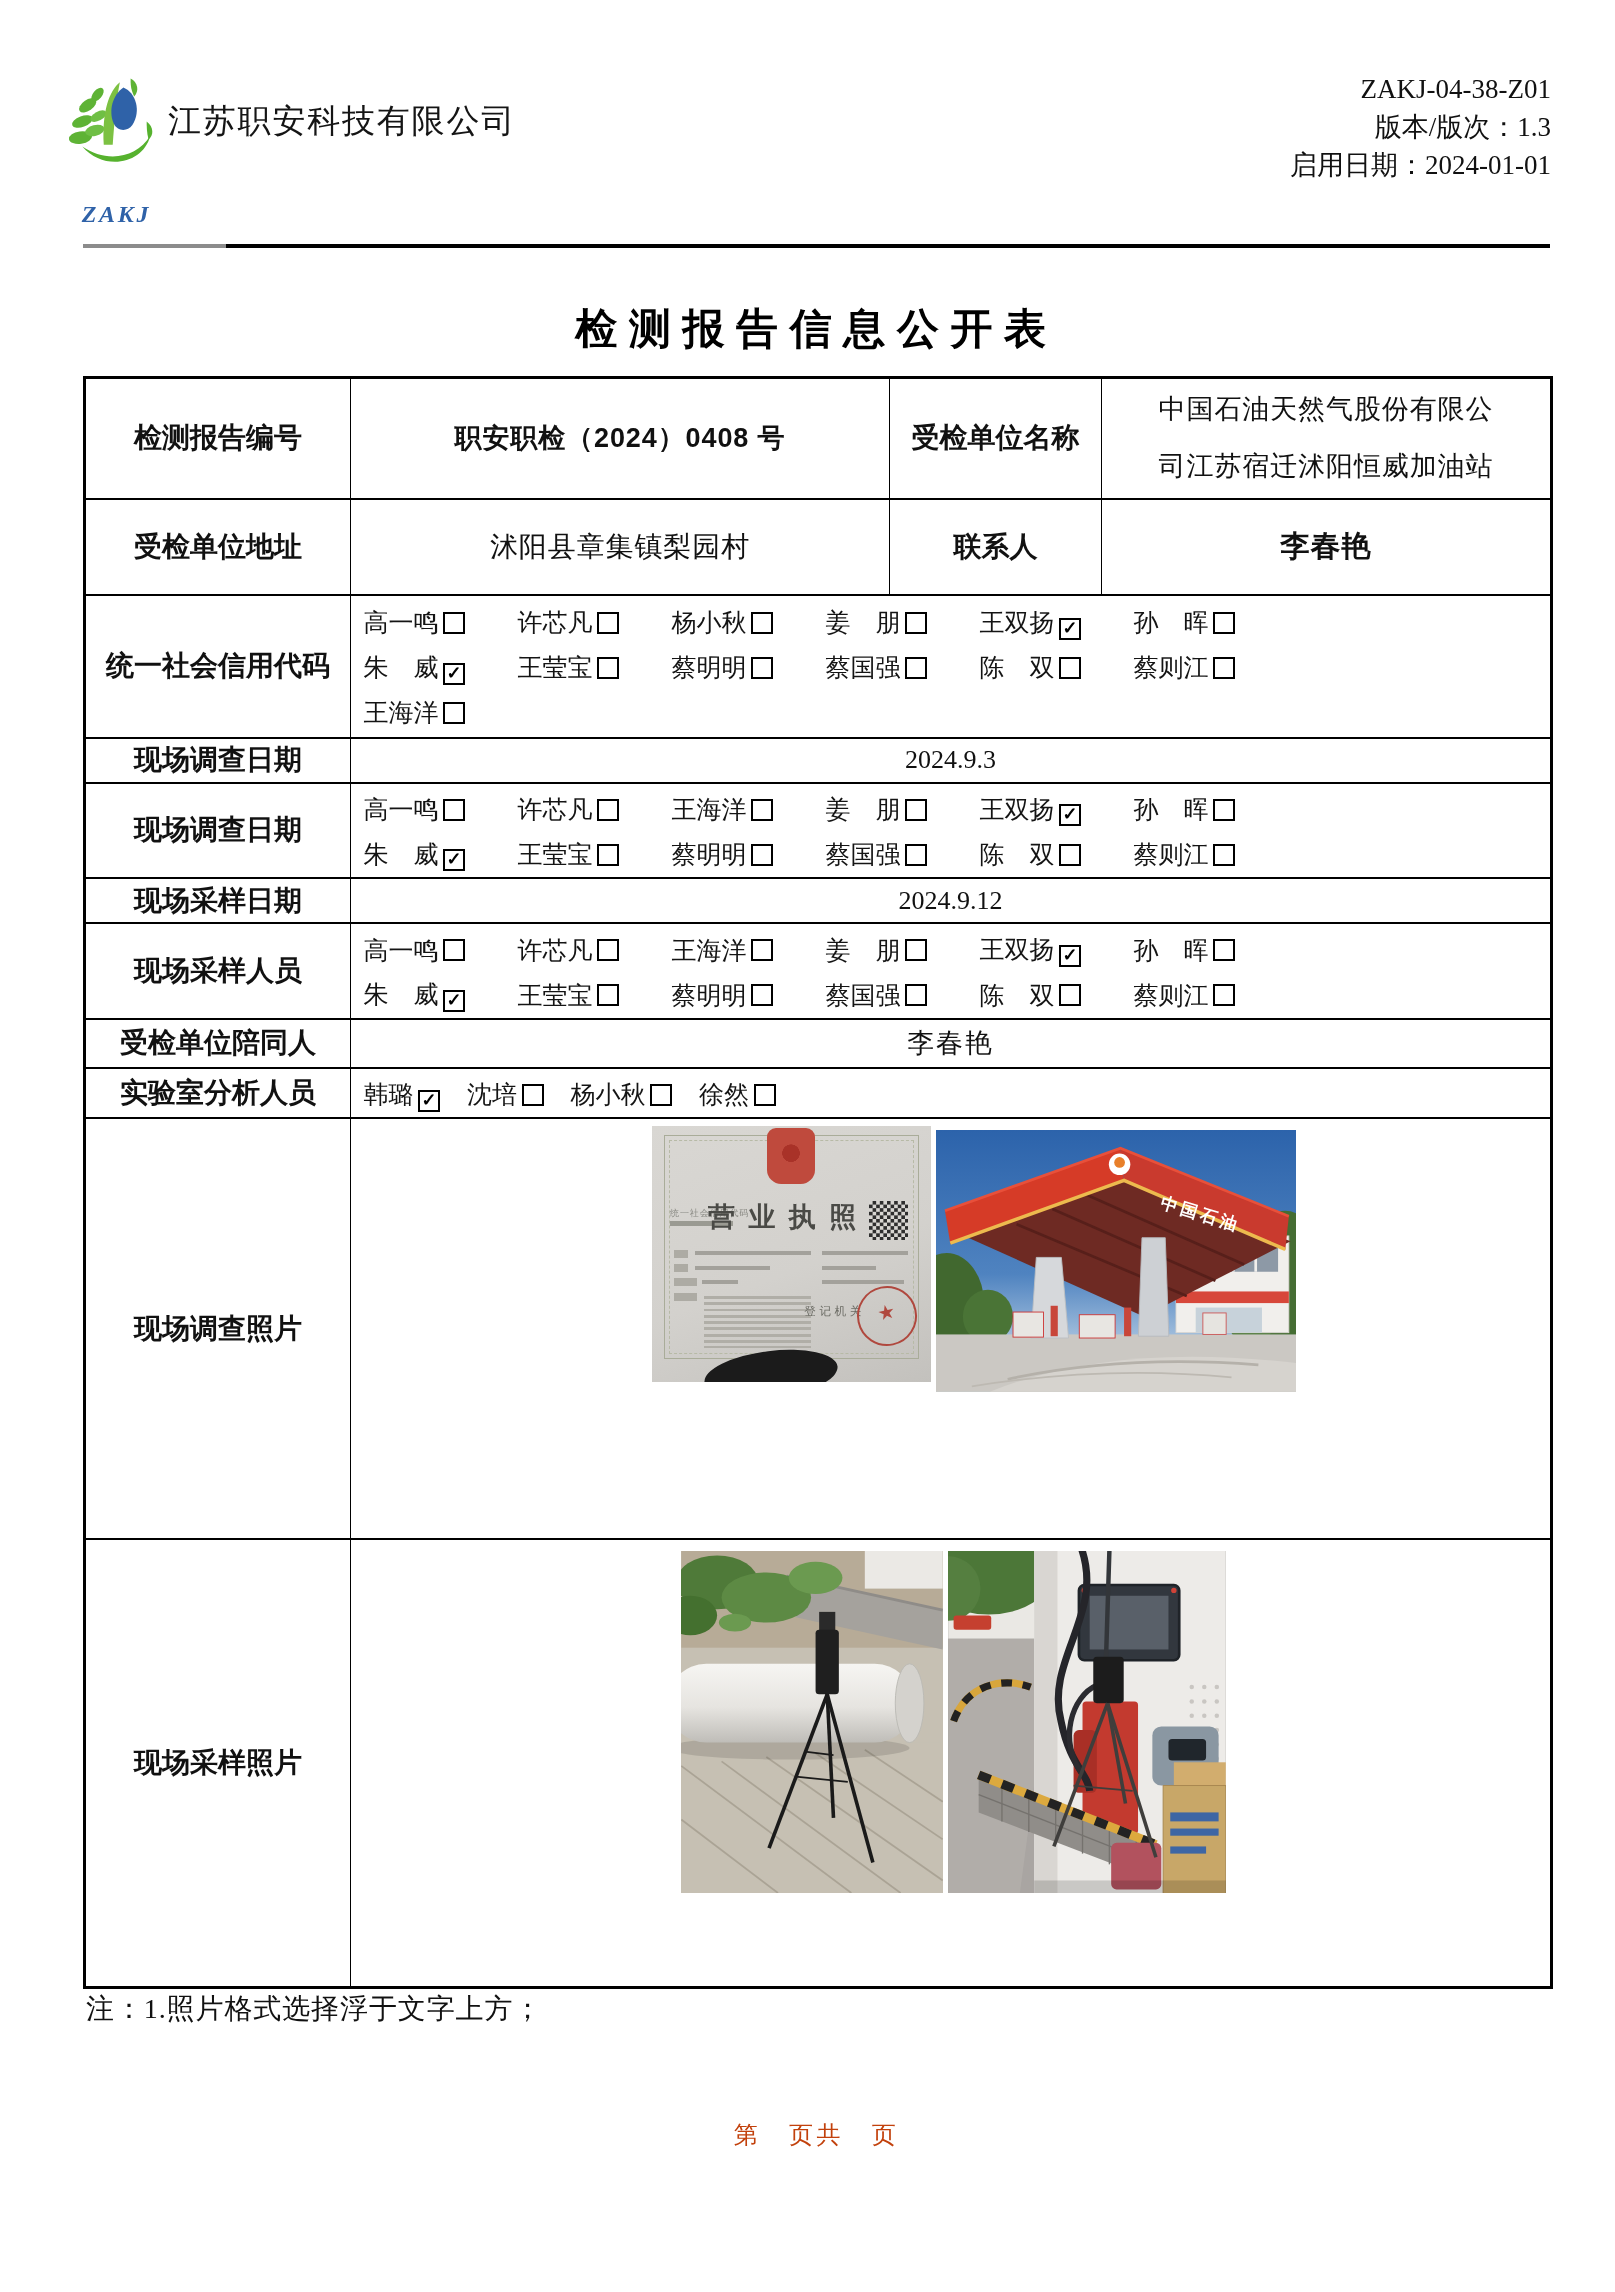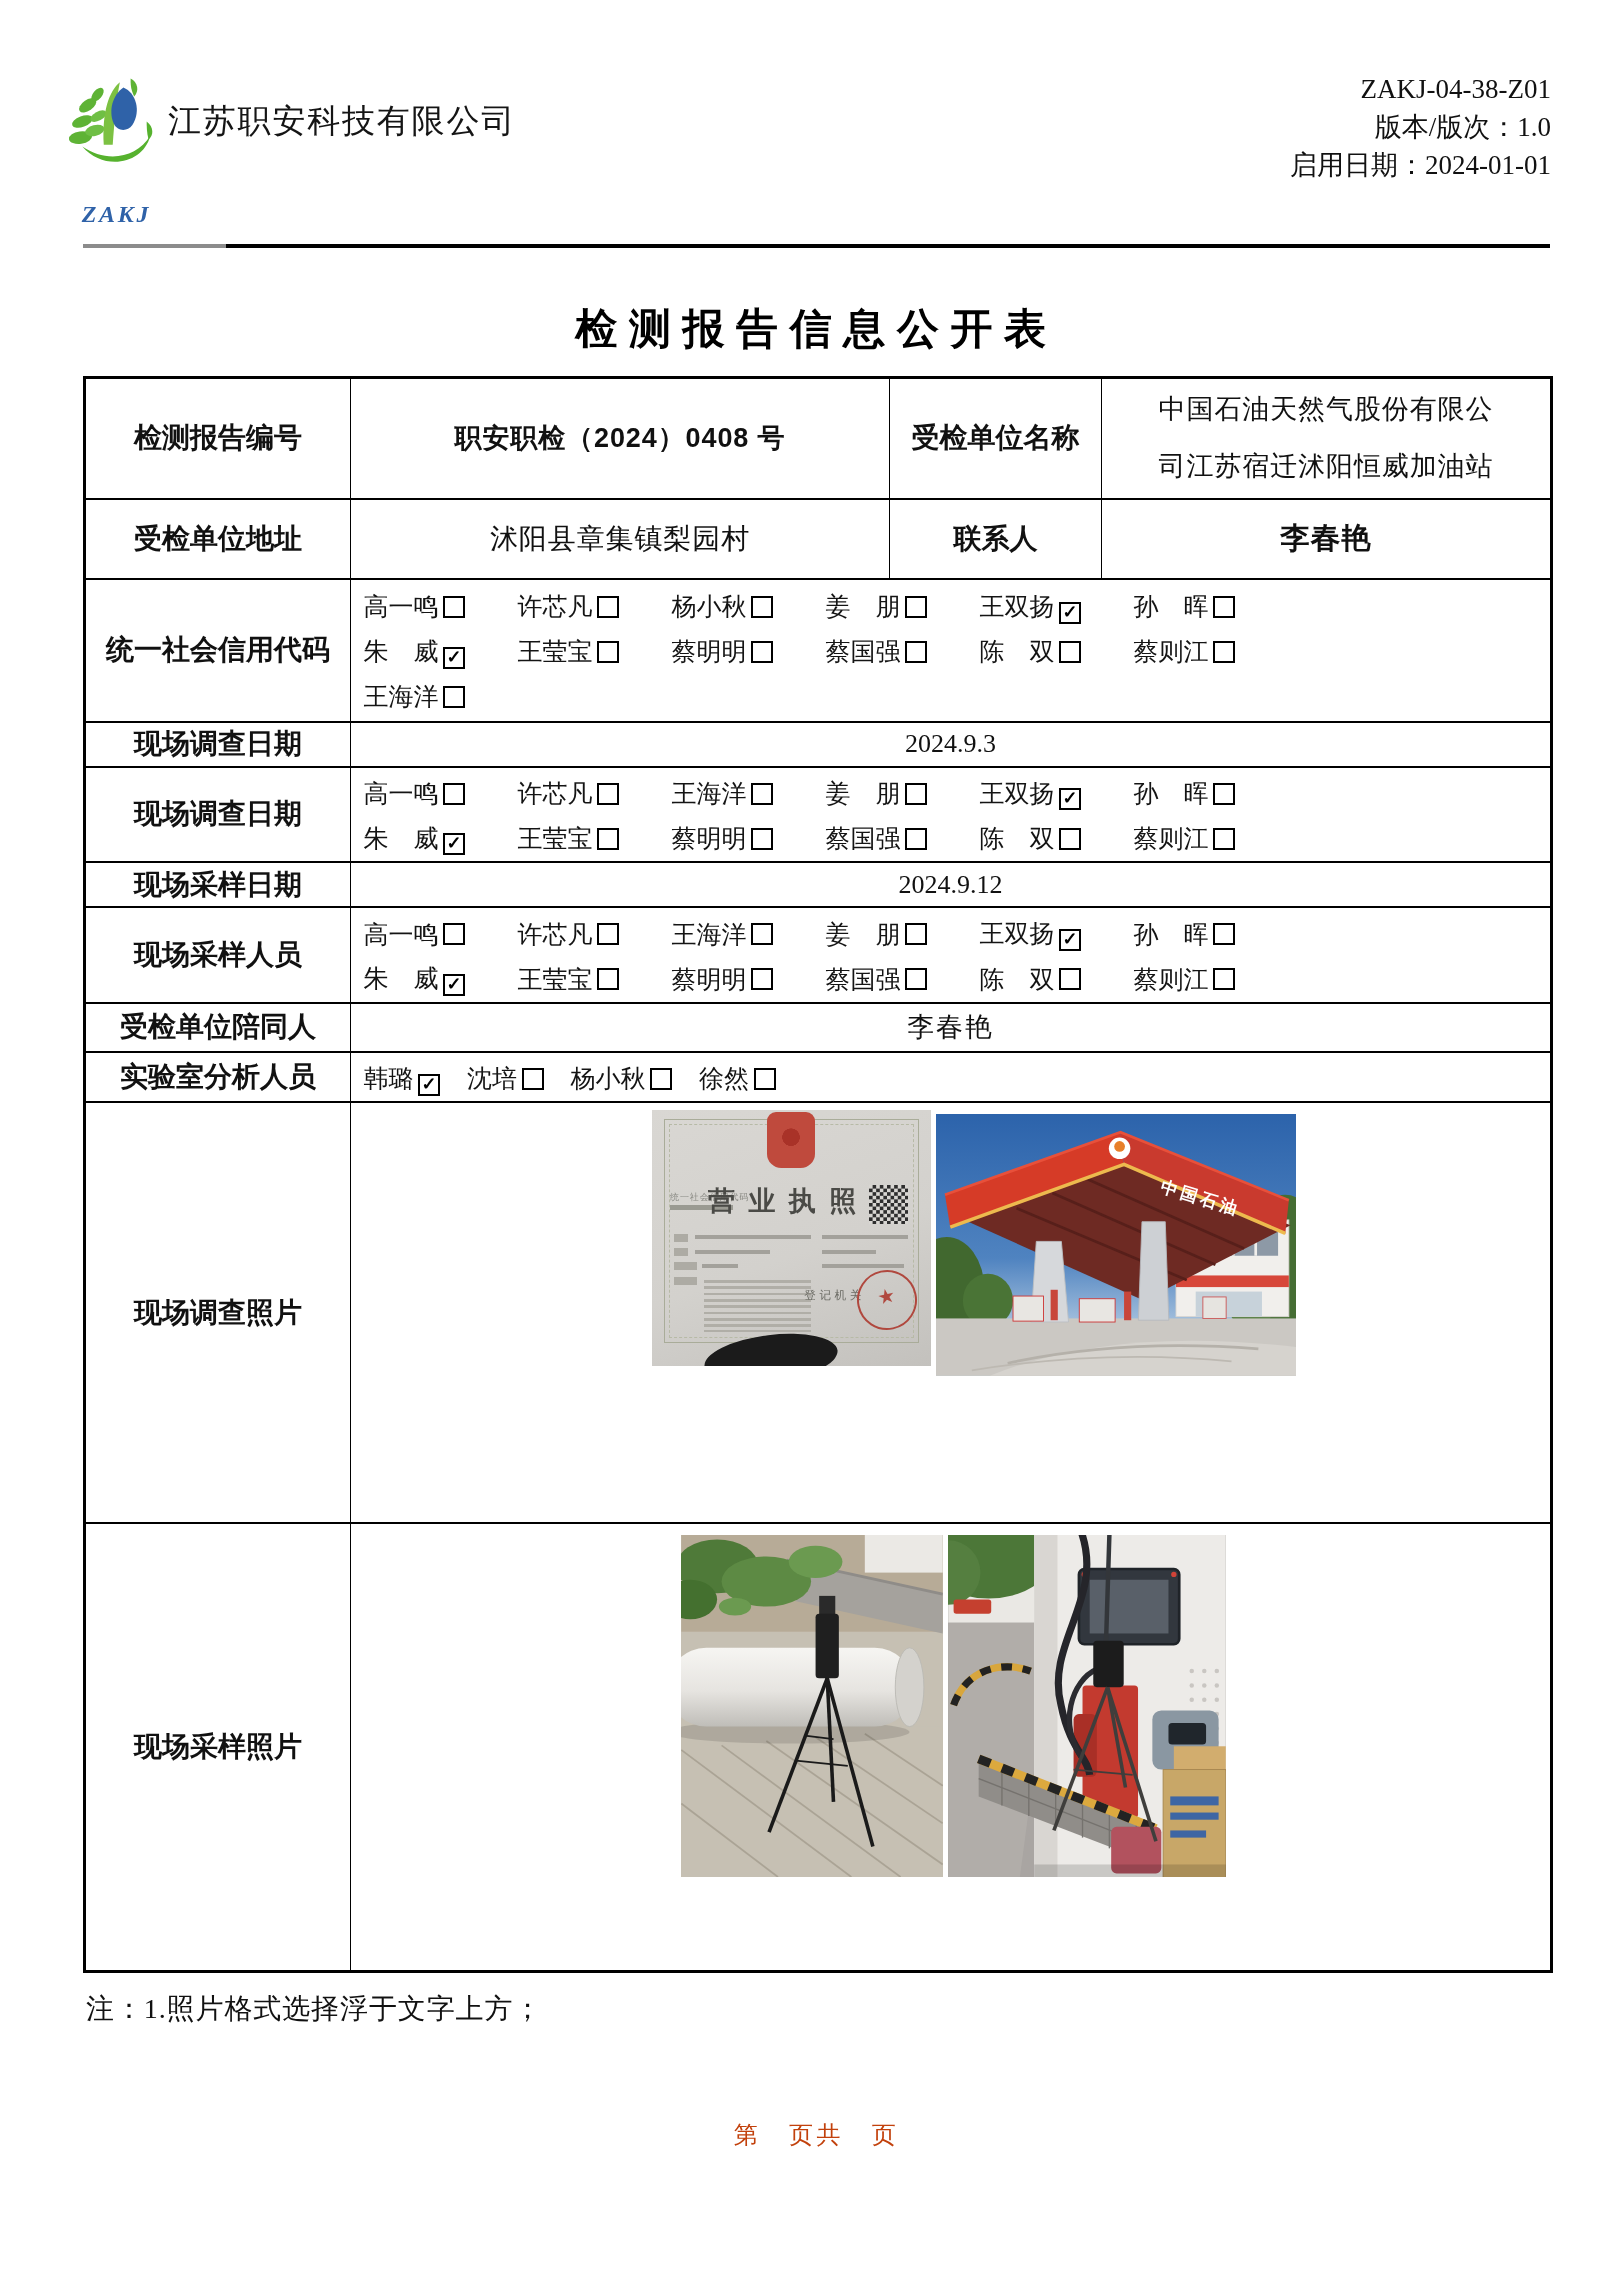--- a/index.html
+++ b/index.html
@@ -105,21 +105,21 @@
       <path d="M70 4 C78 8 80 18 74 24 C70 16 70 10 70 4 Z" fill="#5eb335"></path>
       <path d="M16 80 C42 98 76 94 92 68 C84 100 40 108 16 80 Z" fill="#56b22e"></path>
       <path d="M88 52 C96 58 96 68 90 72 C88 64 88 58 88 52 Z" fill="#56b22e"></path>
     </svg>
   </div>
   <div class="logo-zakj">ZAKJ</div>
   <div class="company">江苏职安科技有限公司</div>
 
   <div class="hdr-right">
     <div>ZAKJ-04-38-Z01</div>
-    <div>版本/版次：1.0</div>
+    <div>版本/版次：1.3</div>
     <div>启用日期：2024-01-01</div>
   </div>
   <div class="hdr-rule"></div>
   <div class="hdr-rule-gray"></div>
 
   <div class="titlebar"><span>检测报告信息公开表</span></div>
 
   <table class="main">
     <colgroup>
         <col style="width:266px">
@@ -132,21 +132,21 @@
         <tr style="height:121px">
       <td class="lbl">检测报告编号</td>
       <td class="val-b">职安职检（2024）0408 号</td>
       <td class="lbl">受检单位名称</td>
       <td class="val-2l">
         <div>中国石油天然气股份有限公</div>
         <div>司江苏宿迁沭阳恒威加油站</div>
       </td>
     </tr>
 
-    <tr style="height:80px">
+    <tr style="height:96px">
       <td class="lbl">受检单位地址</td>
       <td class="val">沭阳县章集镇梨园村</td>
       <td class="lbl">联系人</td>
       <td class="val-b" style="font-size:29.6px">李春艳</td>
     </tr>
 
     <tr style="height:143px">
       <td class="lbl">统一社会信用代码</td>
       <td colspan="3" class="names-cell grid6">
             <div class="staff-line">

